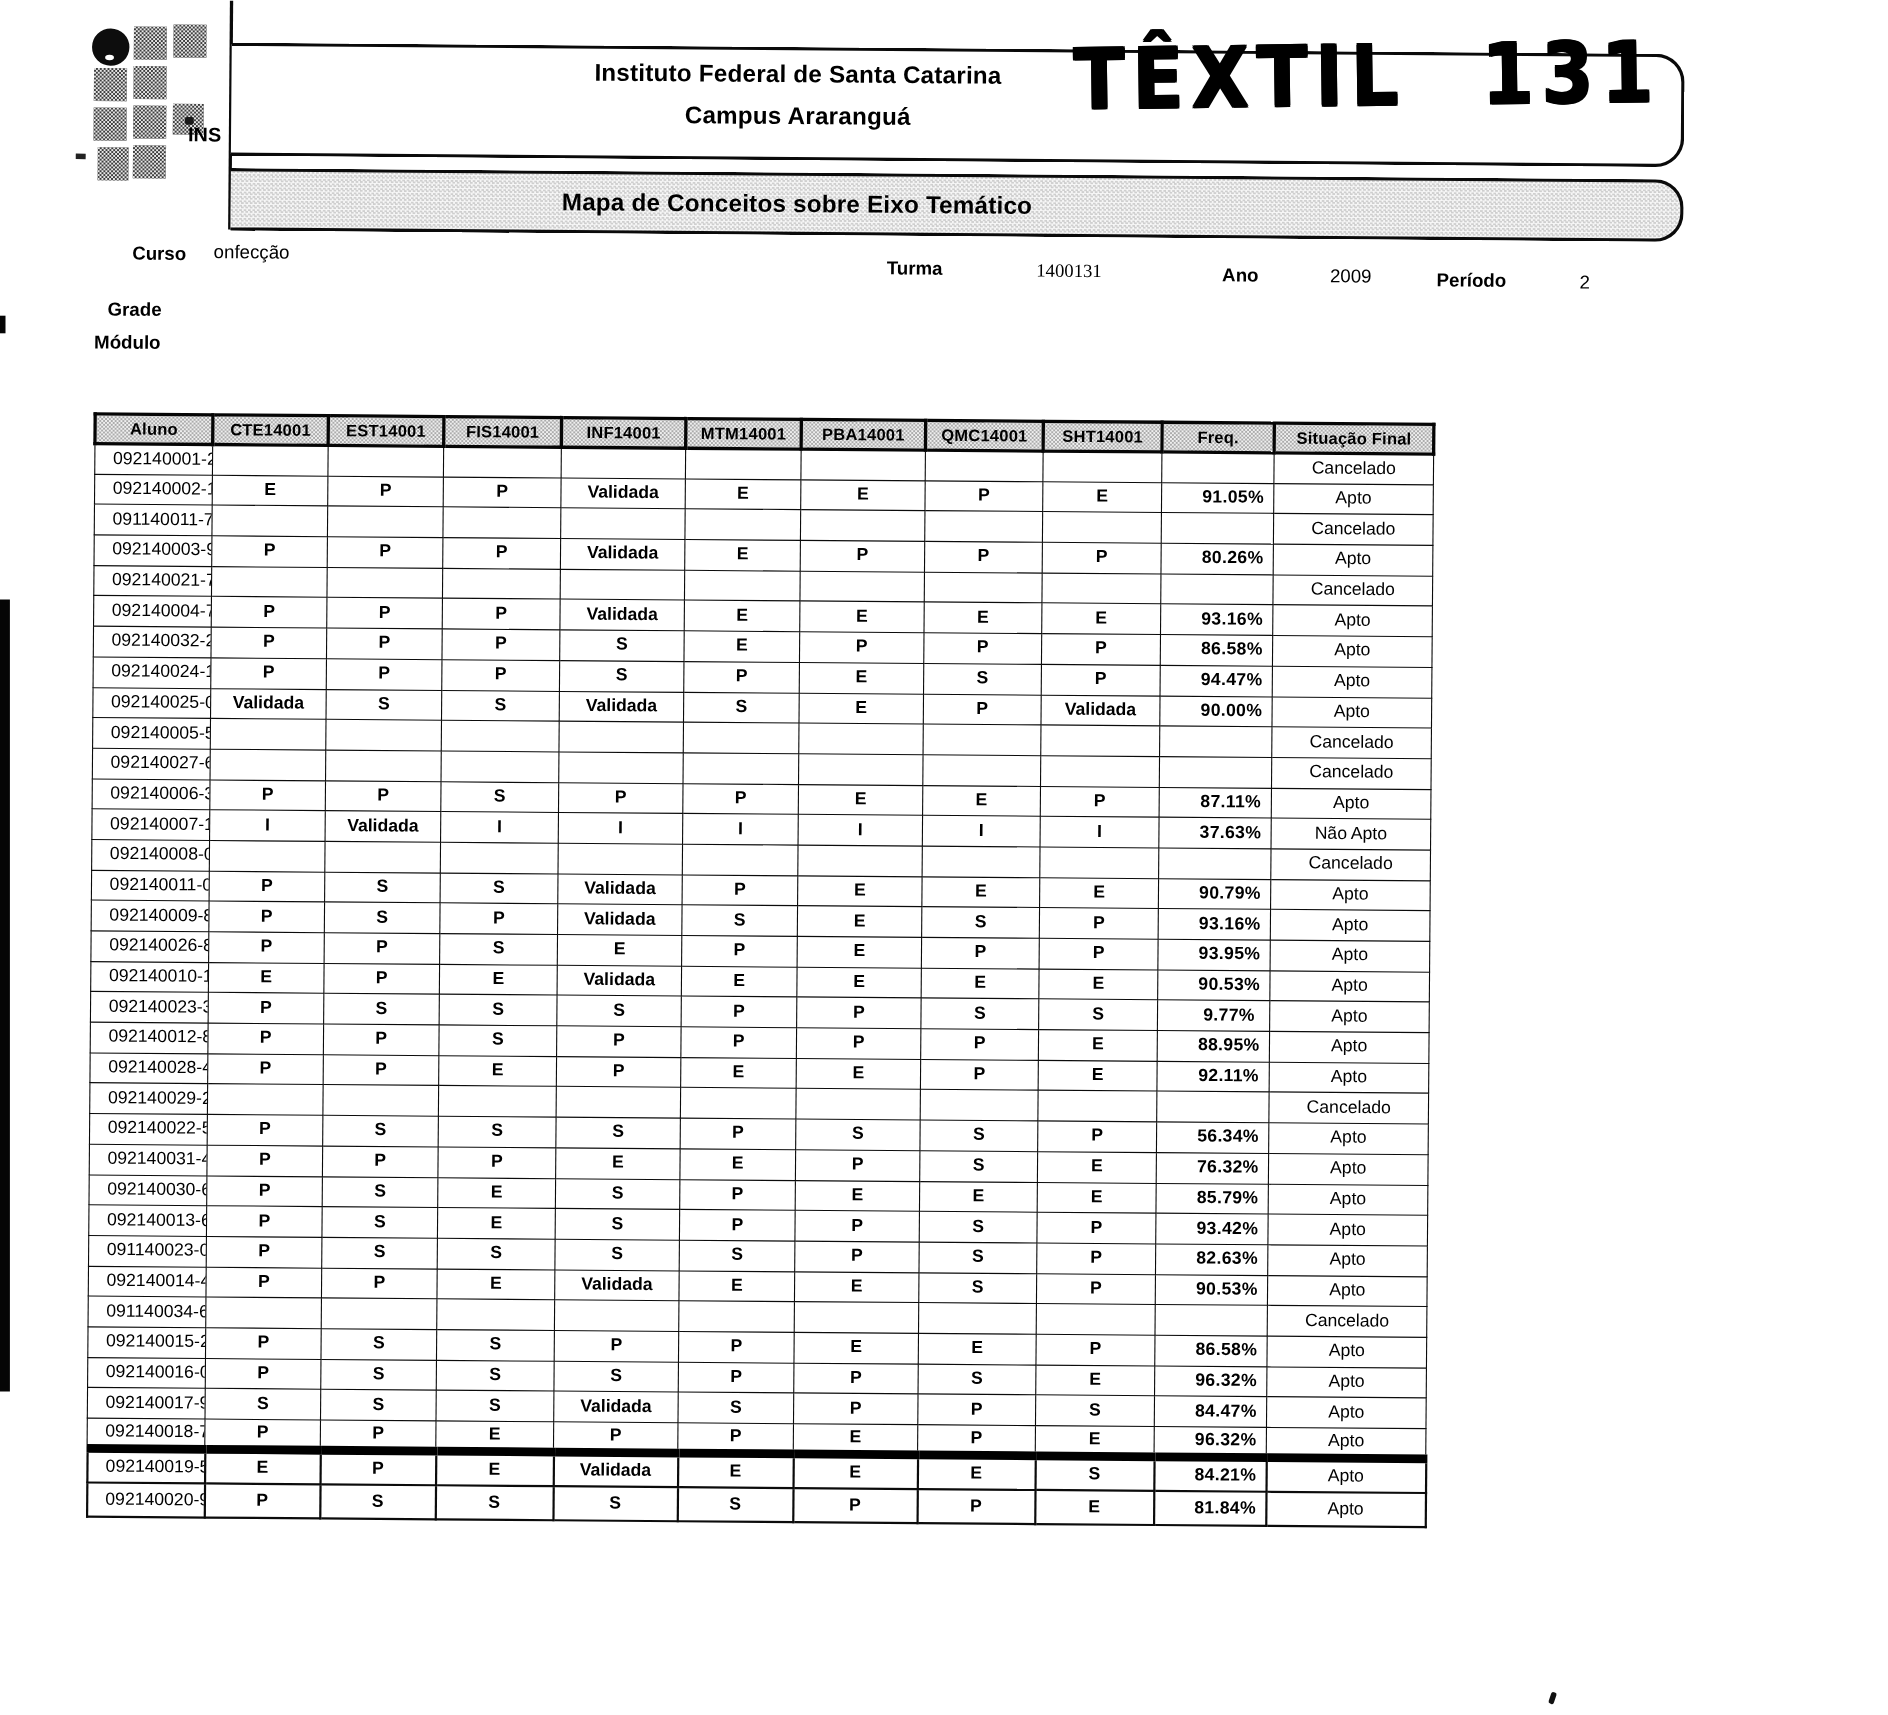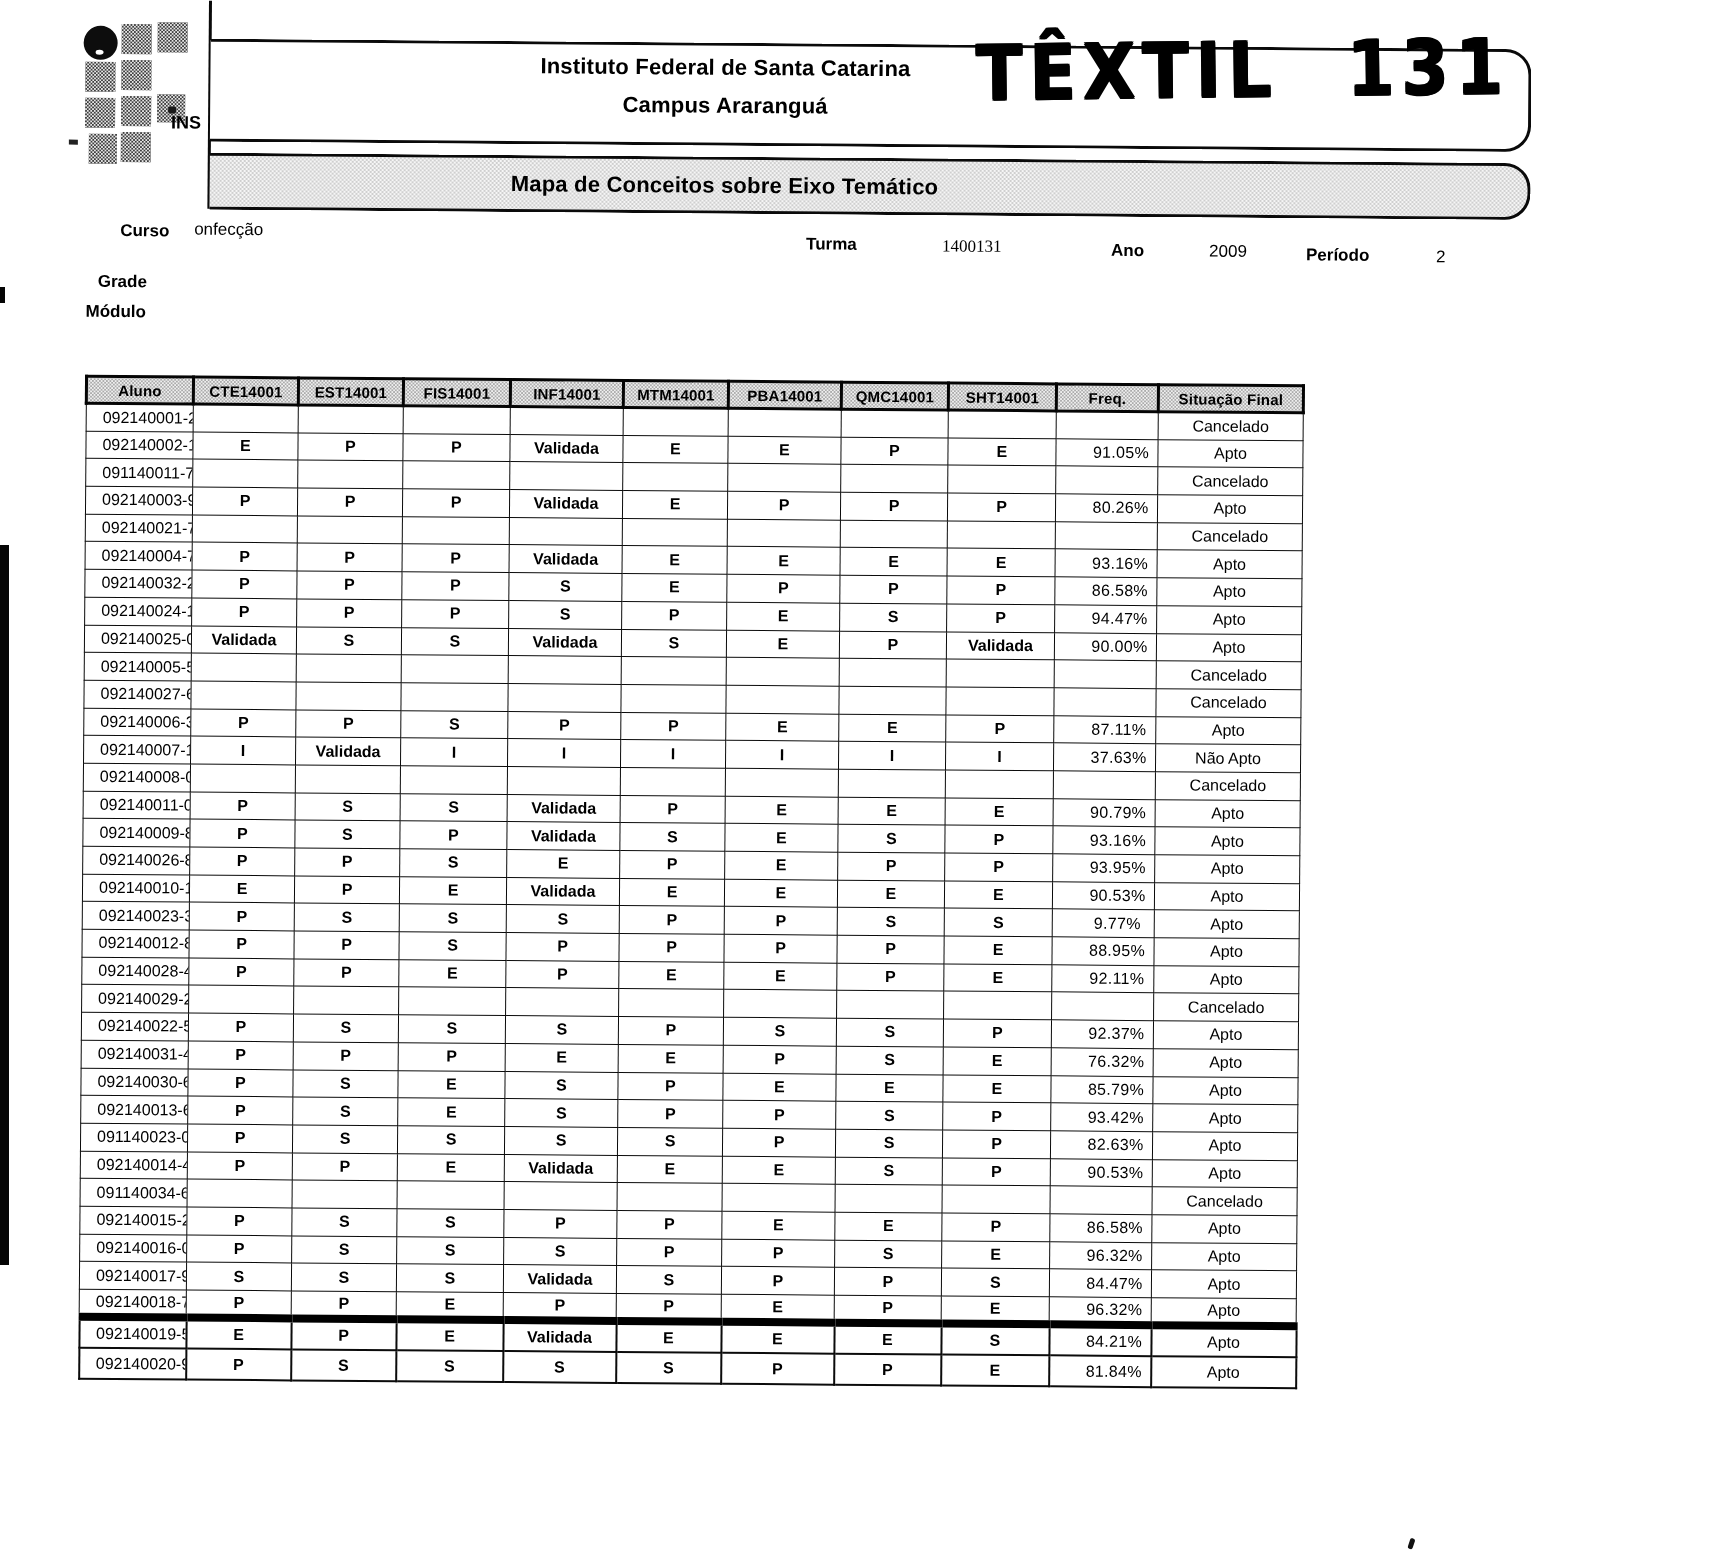--- a/index.html
+++ b/index.html
@@ -59,21 +59,21 @@
     border:3px solid #050505;height:27px;
     font-size:15px;font-weight:bold;letter-spacing:0.2px;
     background-color:#c6c6c6;
     background-image:repeating-conic-gradient(#ababab 0% 25%, #efefef 0% 50%);
     background-size:3.5px 3.5px;
     color:#000;text-align:center;padding:0 1px;
   }
   tbody td{border:1.5px solid #0b0b0b;height:27.7px;font-size:16px;text-align:center;padding:0 2px;}
   td.cell-id{text-align:left;padding-left:16px;font-size:16px;}
   td.cell-grade{font-weight:bold;}
-  td.cell-freq{font-weight:normal;letter-spacing:0.3px;padding-left:30px;}
+  td.cell-freq{font-weight:bold;letter-spacing:0.3px;padding-left:30px;}
   td.cell-status{font-size:16px;}
   tbody.cont tr td{border-width:2.5px;height:31px;}
   tbody.cont tr:first-child td{border-top:8px solid #000;}
   
   #tick{position:absolute;left:1421px;top:1528px;width:5px;height:11px;background:#111;
         border-radius:2px;transform:rotate(18deg);}
 </style>
 </head>
 <body>
 
@@ -446,21 +446,21 @@
           <tr>
             <td class="cell-id">092140022-5</td>
             <td class="cell-grade">P</td>
             <td class="cell-grade">S</td>
             <td class="cell-grade">S</td>
             <td class="cell-grade">S</td>
             <td class="cell-grade">P</td>
             <td class="cell-grade">S</td>
             <td class="cell-grade">S</td>
             <td class="cell-grade">P</td>
-            <td class="cell-freq">92.37%</td>
+            <td class="cell-freq">56.34%</td>
             <td class="cell-status">Apto</td>
           </tr>
           <tr>
             <td class="cell-id">092140031-4</td>
             <td class="cell-grade">P</td>
             <td class="cell-grade">P</td>
             <td class="cell-grade">P</td>
             <td class="cell-grade">E</td>
             <td class="cell-grade">E</td>
             <td class="cell-grade">P</td>

